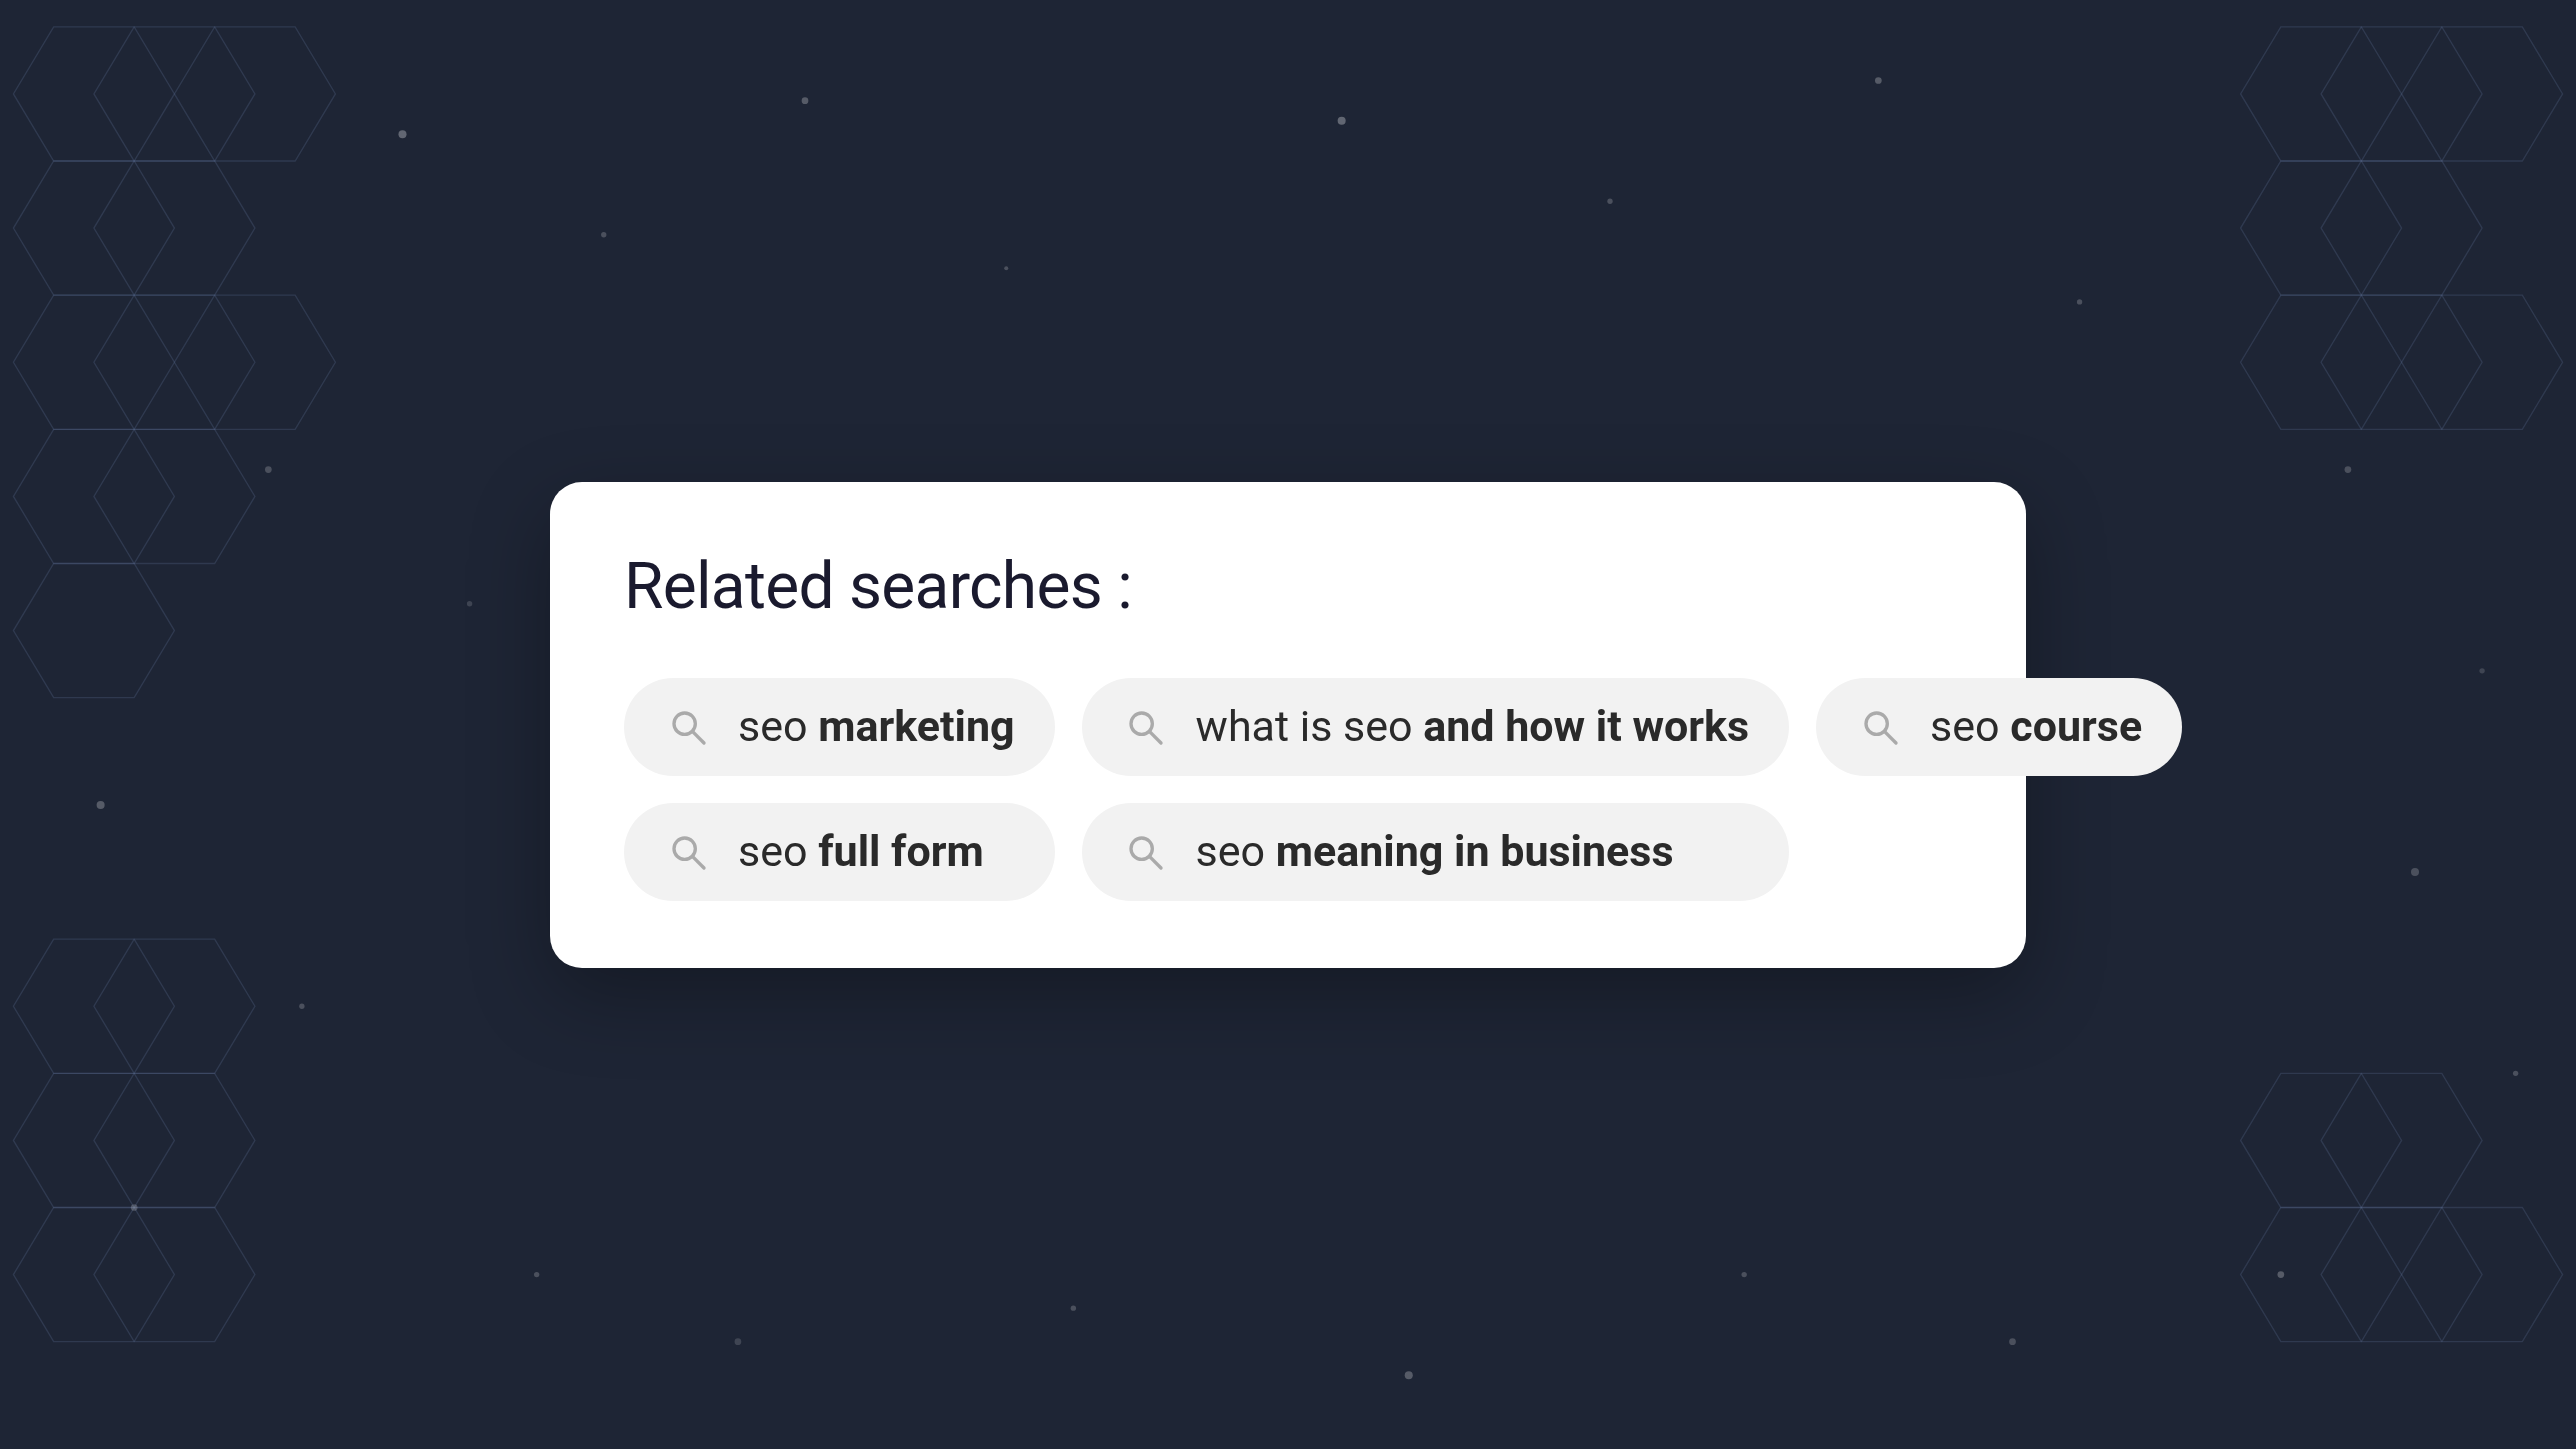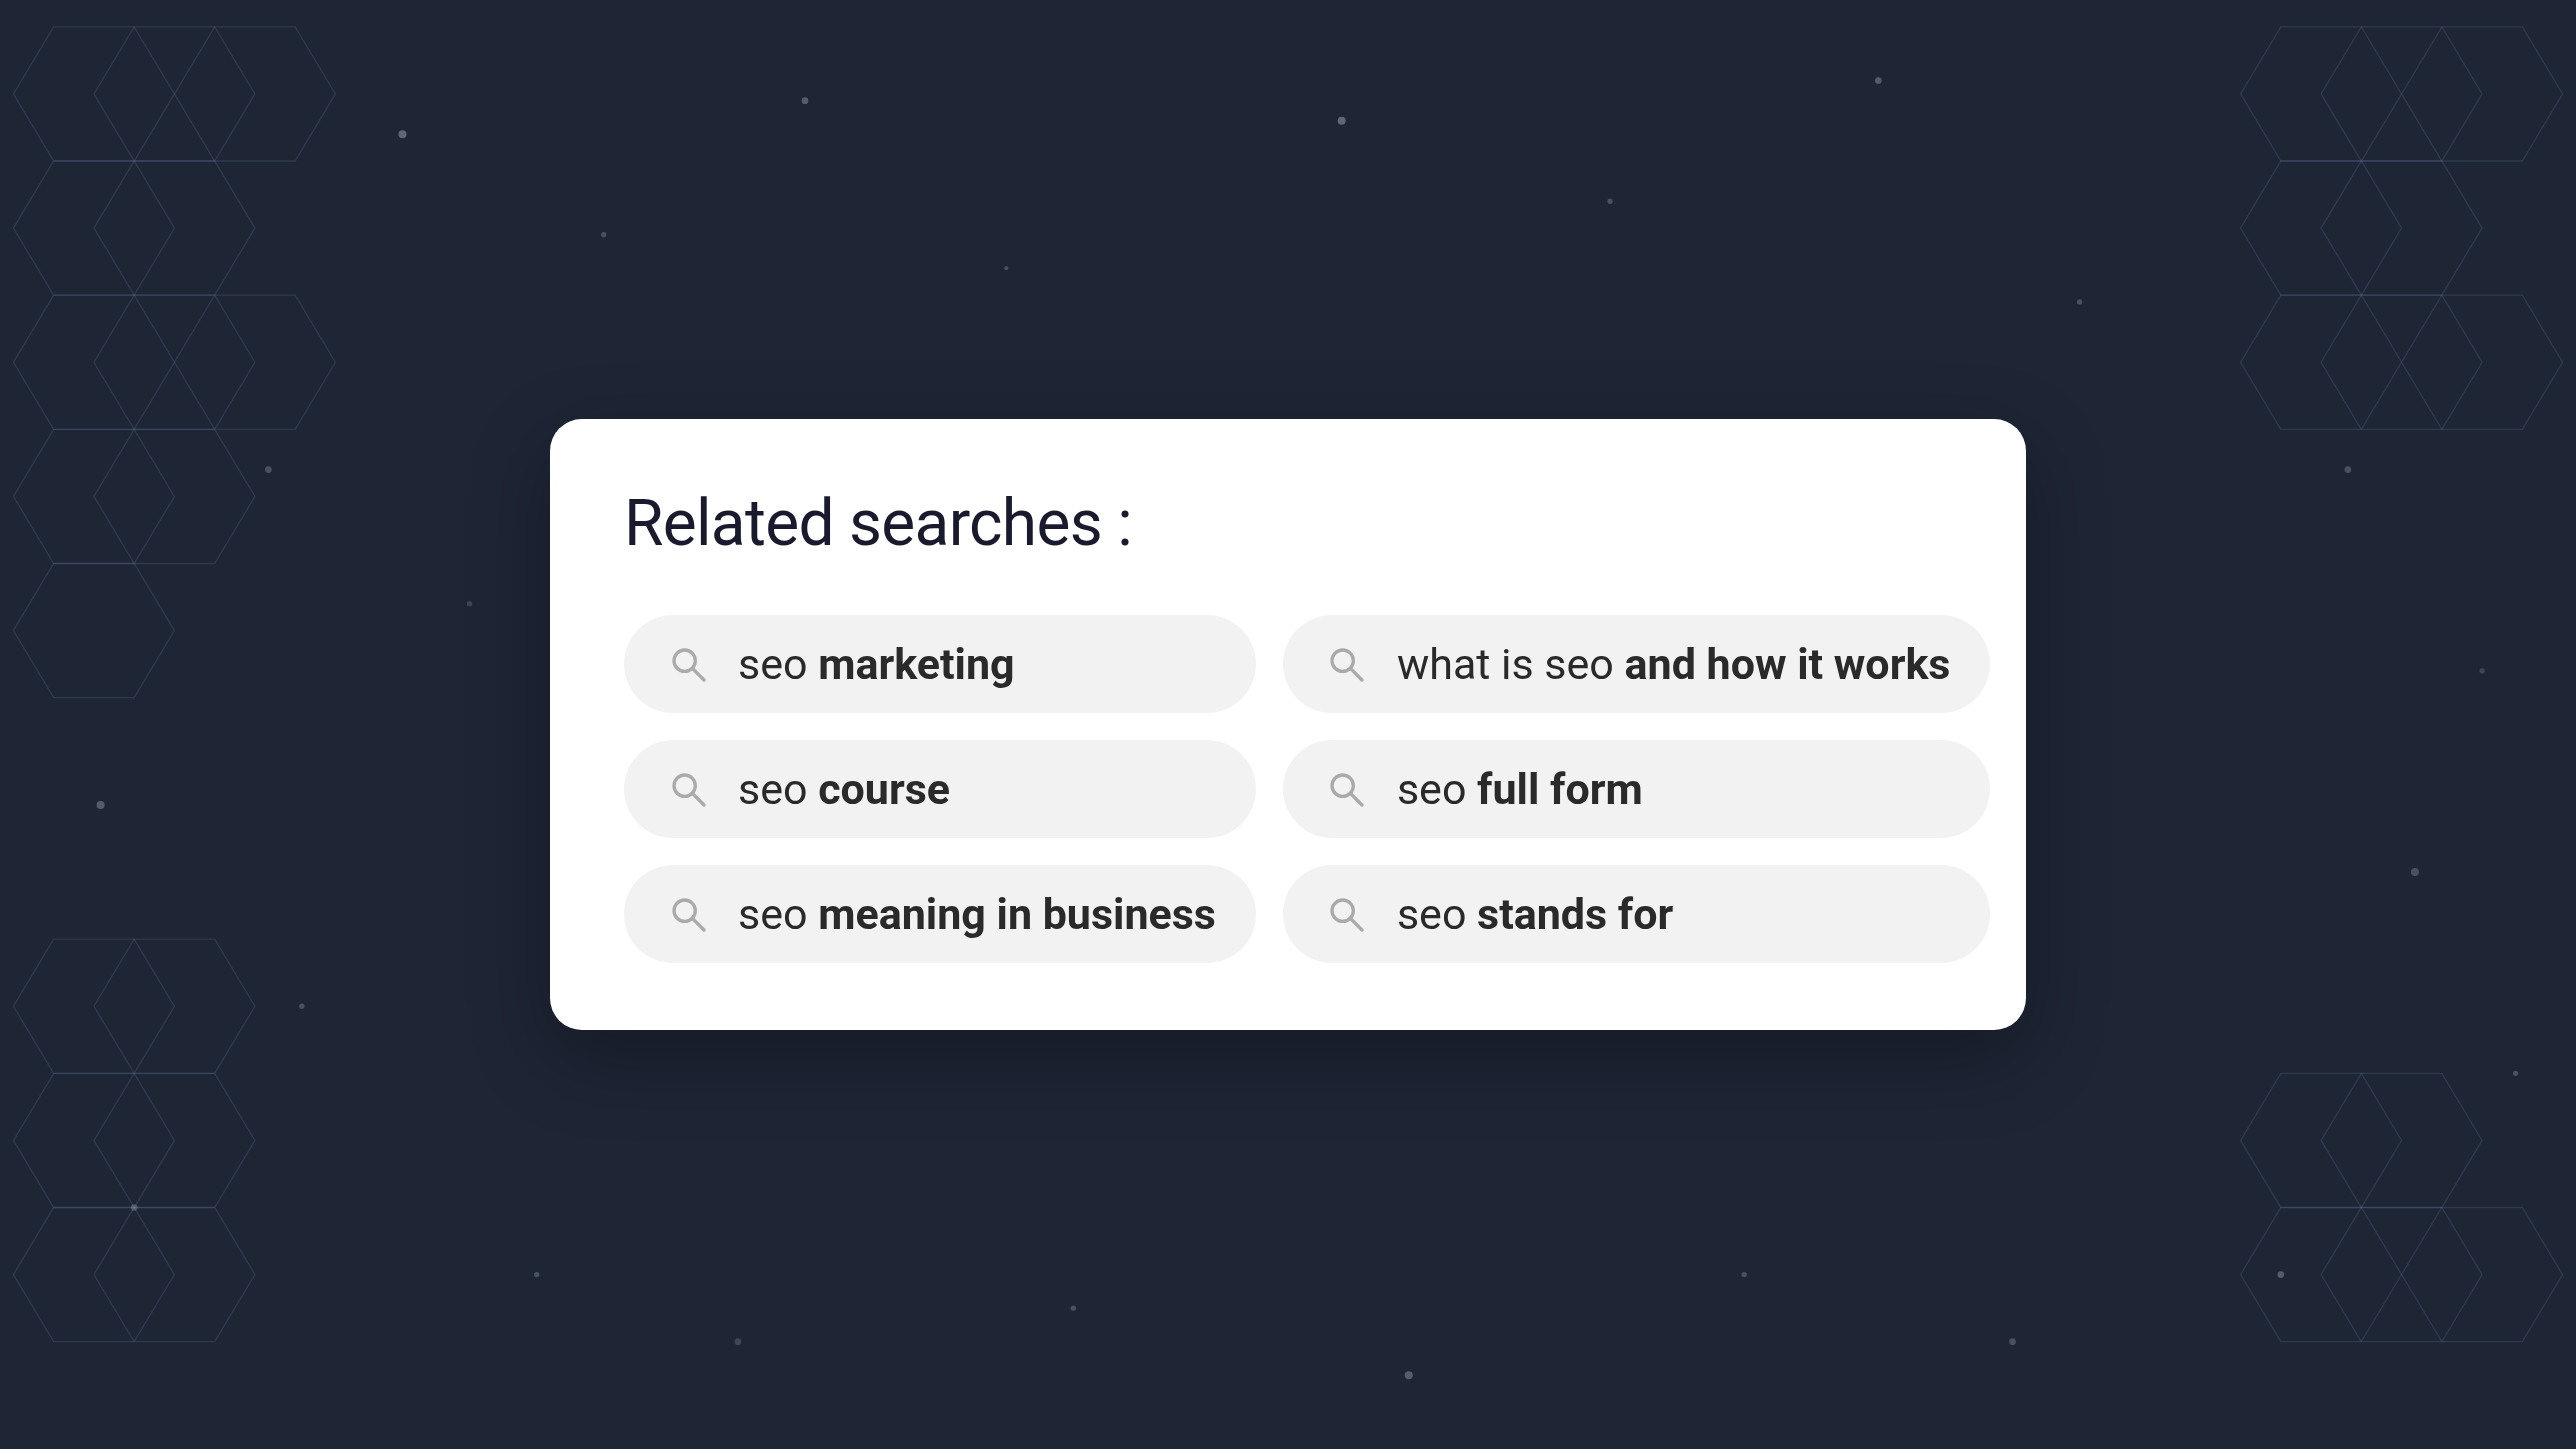--- a/index.html
+++ b/index.html
@@ -43,21 +43,21 @@
     .card-title {
       font-size: 64px;
       font-weight: 400;
       color: #1a1a2e;
       margin-bottom: 54px;
       letter-spacing: -0.7px;
     }
 
     .searches-grid {
       display: grid;
-      grid-template-columns: 1fr 1fr;
+      grid-template-columns: 1fr 1fr 1fr;
       gap: 27px;
     }
 
     .search-item {
       background: #f2f2f2;
       border-radius: 67px;
       padding: 25.5px 40px;
       display: flex;
       align-items: center;
       gap: 27px;
@@ -207,26 +207,17 @@
     <div class="search-item">
       <div class="search-icon-wrap">
         <svg viewBox="0 0 60 60" fill="none" xmlns="http://www.w3.org/2000/svg">
           <circle cx="25" cy="25" r="16" stroke="#aaaaaa" stroke-width="5"></circle>
           <line x1="37" y1="37" x2="54" y2="54" stroke="#aaaaaa" stroke-width="5" stroke-linecap="round"></line>
         </svg>
       </div>
       <span class="search-text">seo <span class="bold-part">meaning in business</span></span>
     </div>
 
-    <div class="search-item">
-      <div class="search-icon-wrap">
-        <svg viewBox="0 0 60 60" fill="none" xmlns="http://www.w3.org/2000/svg">
-          <circle cx="25" cy="25" r="16" stroke="#aaaaaa" stroke-width="5"></circle>
-          <line x1="37" y1="37" x2="54" y2="54" stroke="#aaaaaa" stroke-width="5" stroke-linecap="round"></line>
-        </svg>
-      </div>
-      <span class="search-text">seo <span class="bold-part">stands for</span></span>
-    </div>
 
 
   </div>
 </div>
 
 
 </body></html>

